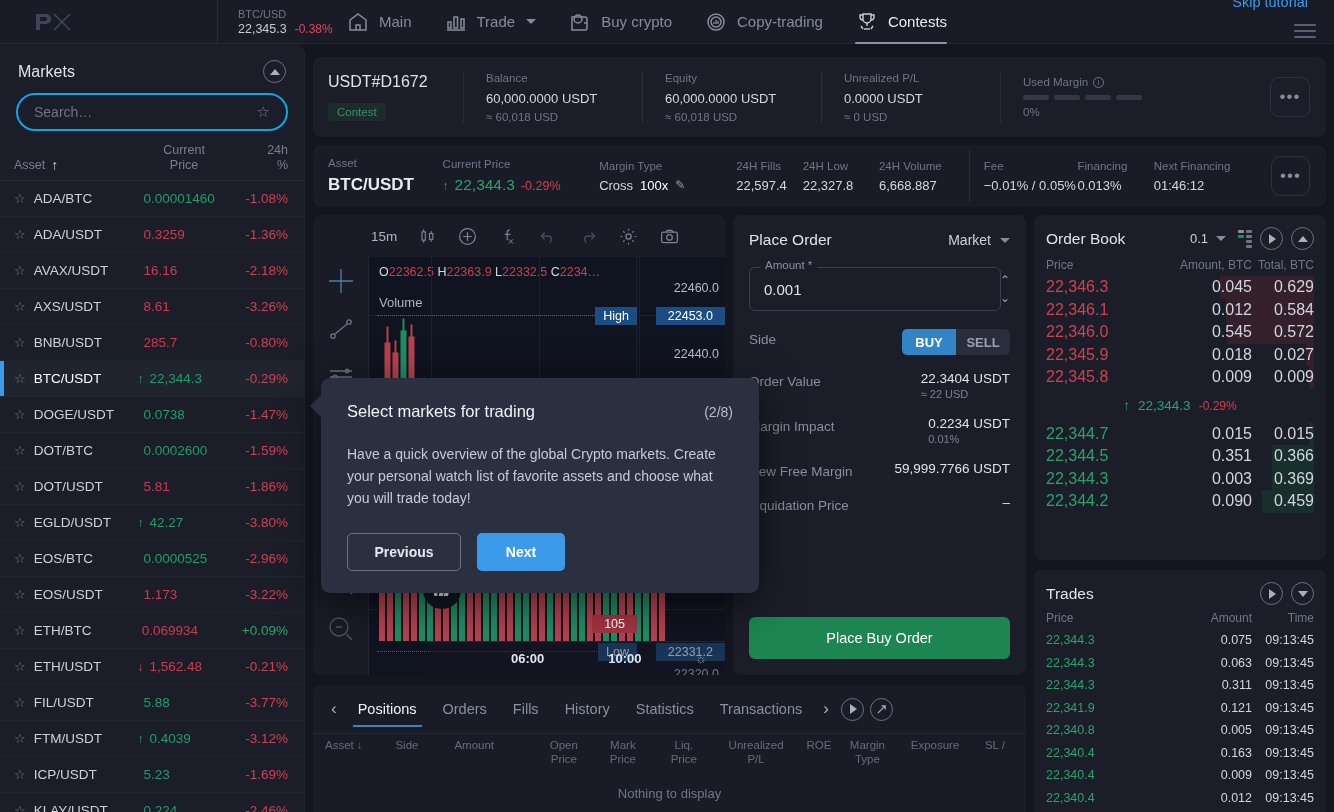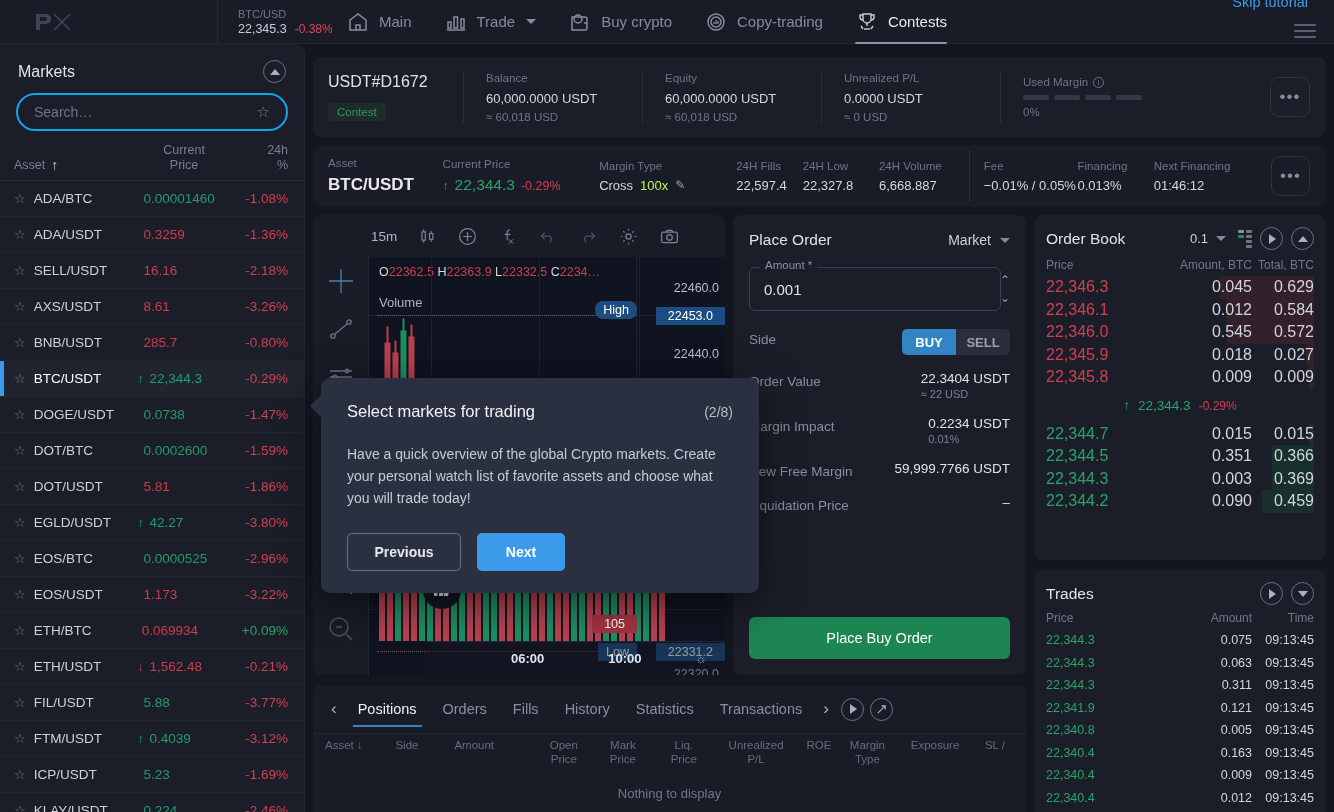--- a/index.html
+++ b/index.html
@@ -142,21 +142,21 @@
   
   .assetbar {
     position: absolute; left: 313px; top: 145px; width: 1013px; height: 62px;
     background: #191c26; border-radius: 8px; display: flex; align-items: center;
   }
   .ab-col { padding-left: 14px; }
   .ab-lbl { font-size: 11.5px; color: #6f7486; margin-bottom: 6px; white-space: nowrap; }
   .ab-val { font-size: 13px; color: #d5d8e1; white-space: nowrap; }
   .ab-asset { font-size: 17px; font-weight: bold; color: #e8eaf0; }
   .ab-price { font-size: 15.5px; }
-  .lev { color: #bef264; }
+  .lev { color: #ffffff; }
   .pencil { color: #9aa0b2; font-size: 12px; }
 
   
   .chart {
     position: absolute; left: 313px; top: 215px; width: 412px; height: 460px;
     background: #191c26; border-radius: 8px; overflow: hidden;
   }
   .ch-toolbar { height: 42px; display: flex; align-items: center; padding-left: 58px; gap: 20px; color: #7d8295; }
   .ch-tf { font-size: 13.5px; color: #aeb3c2; }
   .ch-left {
@@ -427,21 +427,21 @@
         <span class="fav">☆</span>
         <span class="nm">ADA/USDT</span>
         <span class="pr">
           <span class="ar up2"></span>
           <span class="dn">0.3259</span>
         </span>
         <span class="ch dn2">-1.36%</span>
       </div>
       <div class="mk-row">
         <span class="fav">☆</span>
-        <span class="nm">SELL/USDT</span>
+        <span class="nm">AVAX/USDT</span>
         <span class="pr">
           <span class="ar up2"></span>
           <span class="dn">16.16</span>
         </span>
         <span class="ch dn2">-2.18%</span>
       </div>
       <div class="mk-row">
         <span class="fav">☆</span>
         <span class="nm">AXS/USDT</span>
         <span class="pr">
@@ -843,21 +843,21 @@
         <g fill="#b8404f">
             <rect x="282" y="236" width="6" height="150"></rect>
             <rect x="290" y="320" width="6" height="66"></rect>
           </g>
         <g stroke="#b8404f" stroke-width="1">
             <path d="M285 200 v40"></path>
           </g>
       </svg>
     </div>
 
-    <div class="tag-title" style="right:88px;top:44px;border-radius:8px;">High</div>
+    <div class="tag-title" style="right:88px;top:50px;">High</div>
     <div class="tag" style="top:50px;">22453.0</div>
     <div class="tag-title" style="right:88px;top:386px;">Low</div>
     <div class="tag" style="top:386px;">22331.2</div>
     <div class="tag tag-red" style="top:358px;right:88px;">105</div>
 
     <div class="axis-lbl" style="top:24px;">22460.0</div>
     <div class="axis-lbl" style="top:90px;">22440.0</div>
     <div class="axis-lbl" style="top:410px;">22320.0</div>
 
     <div class="tv-logo">

